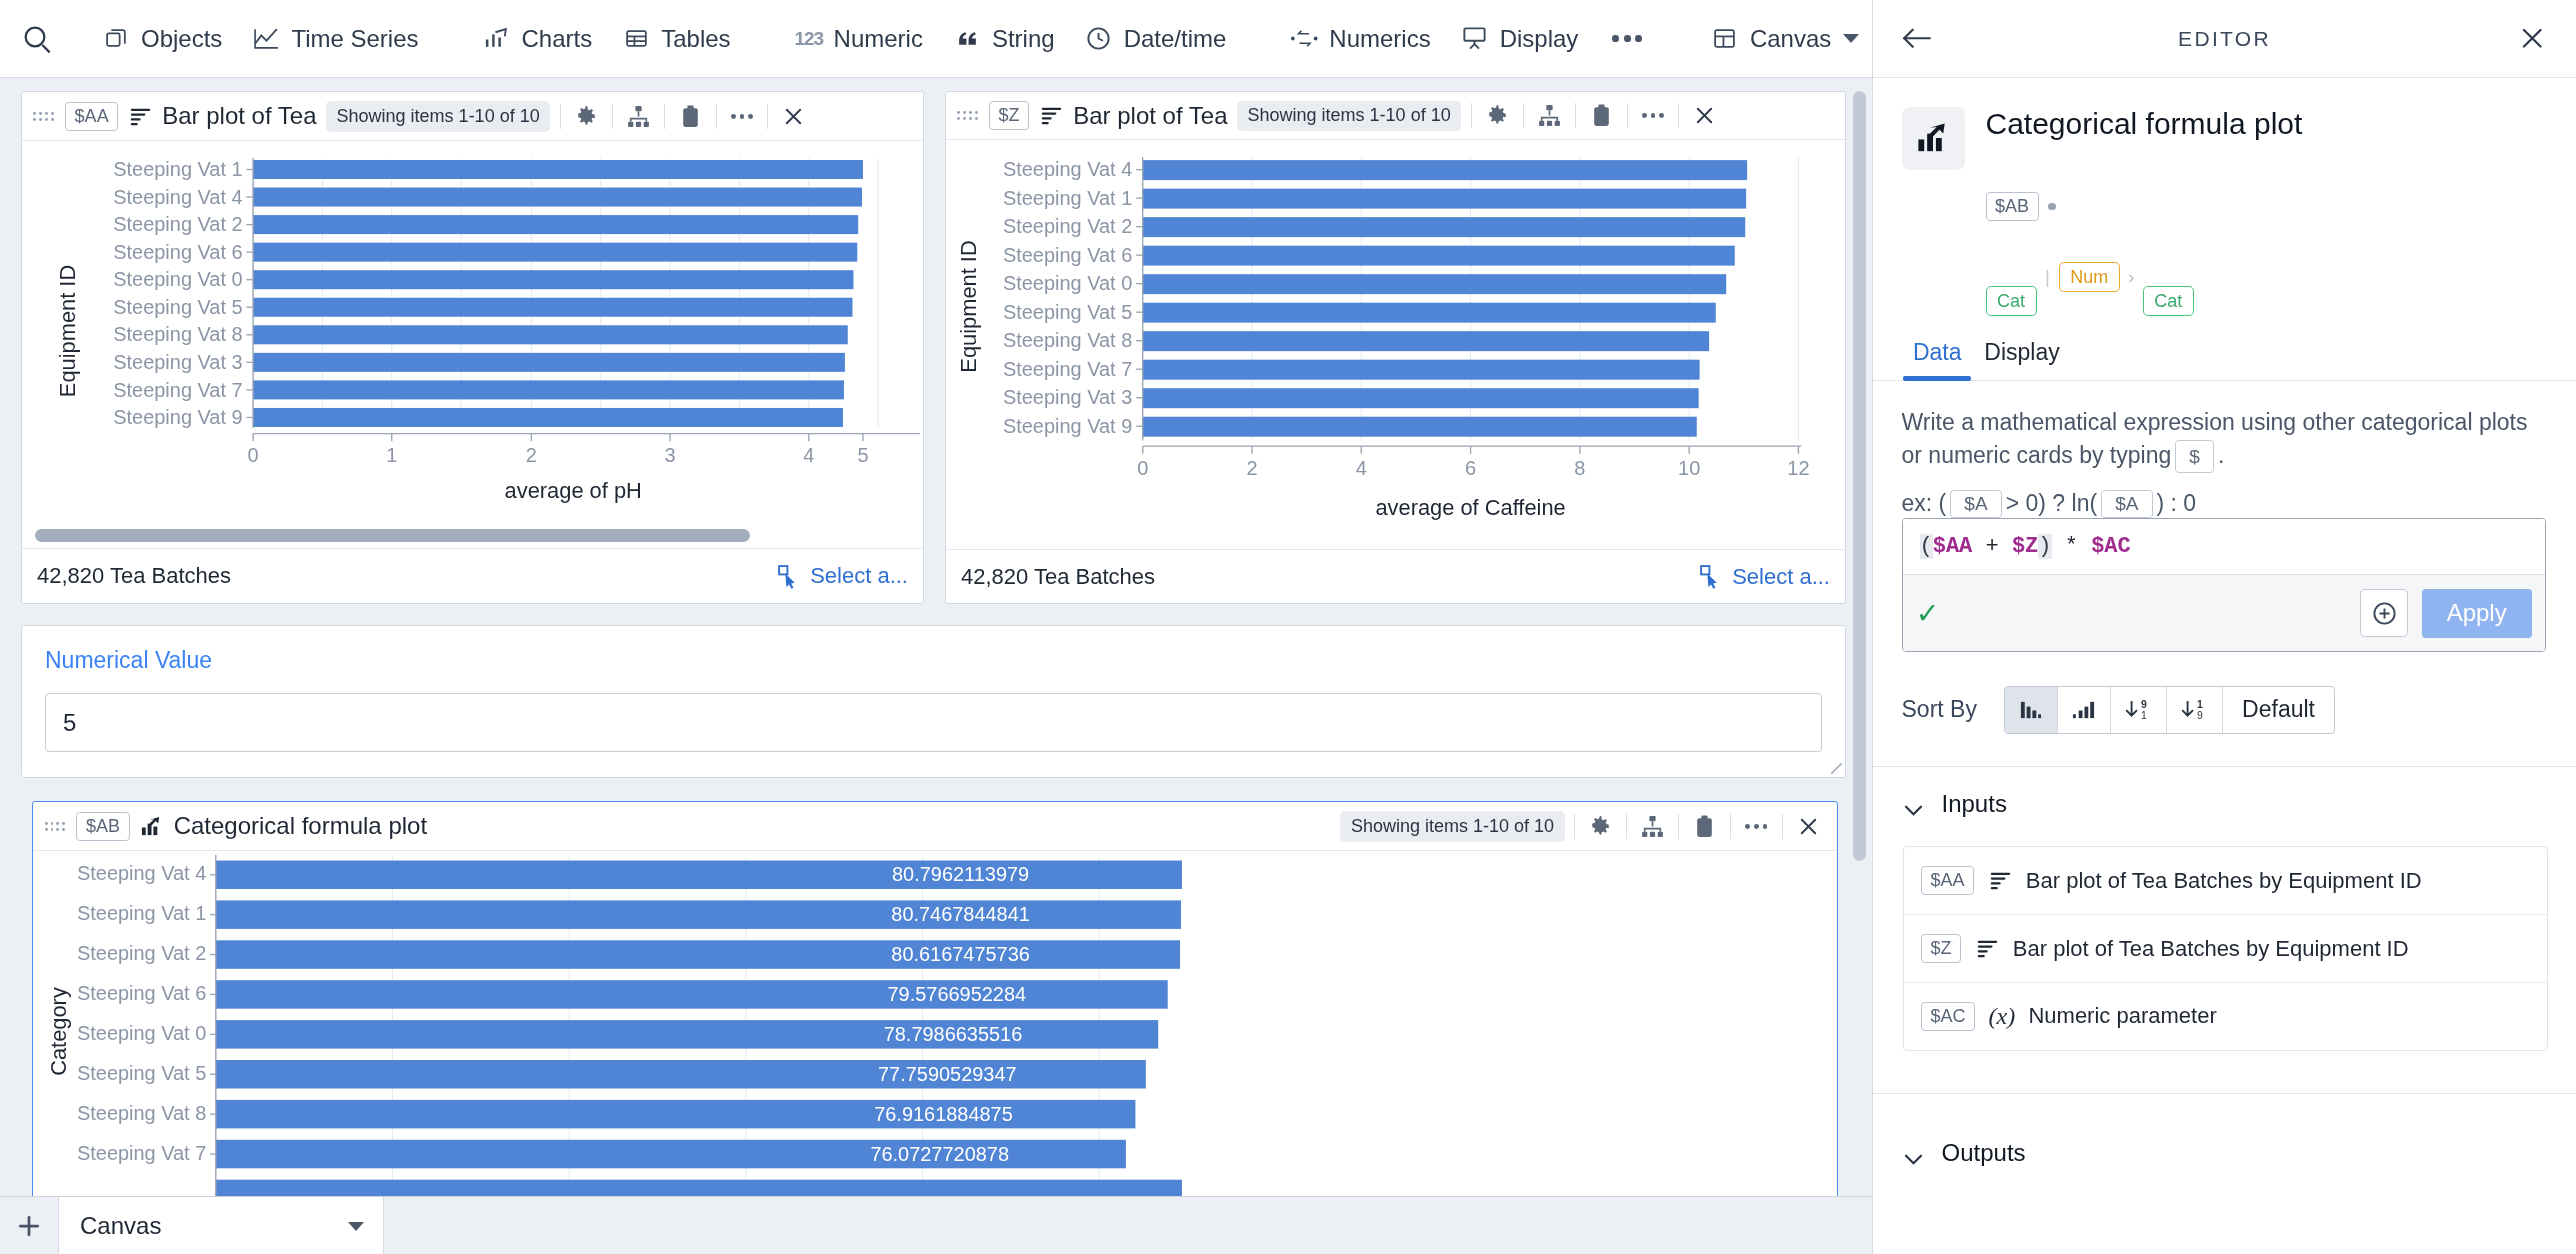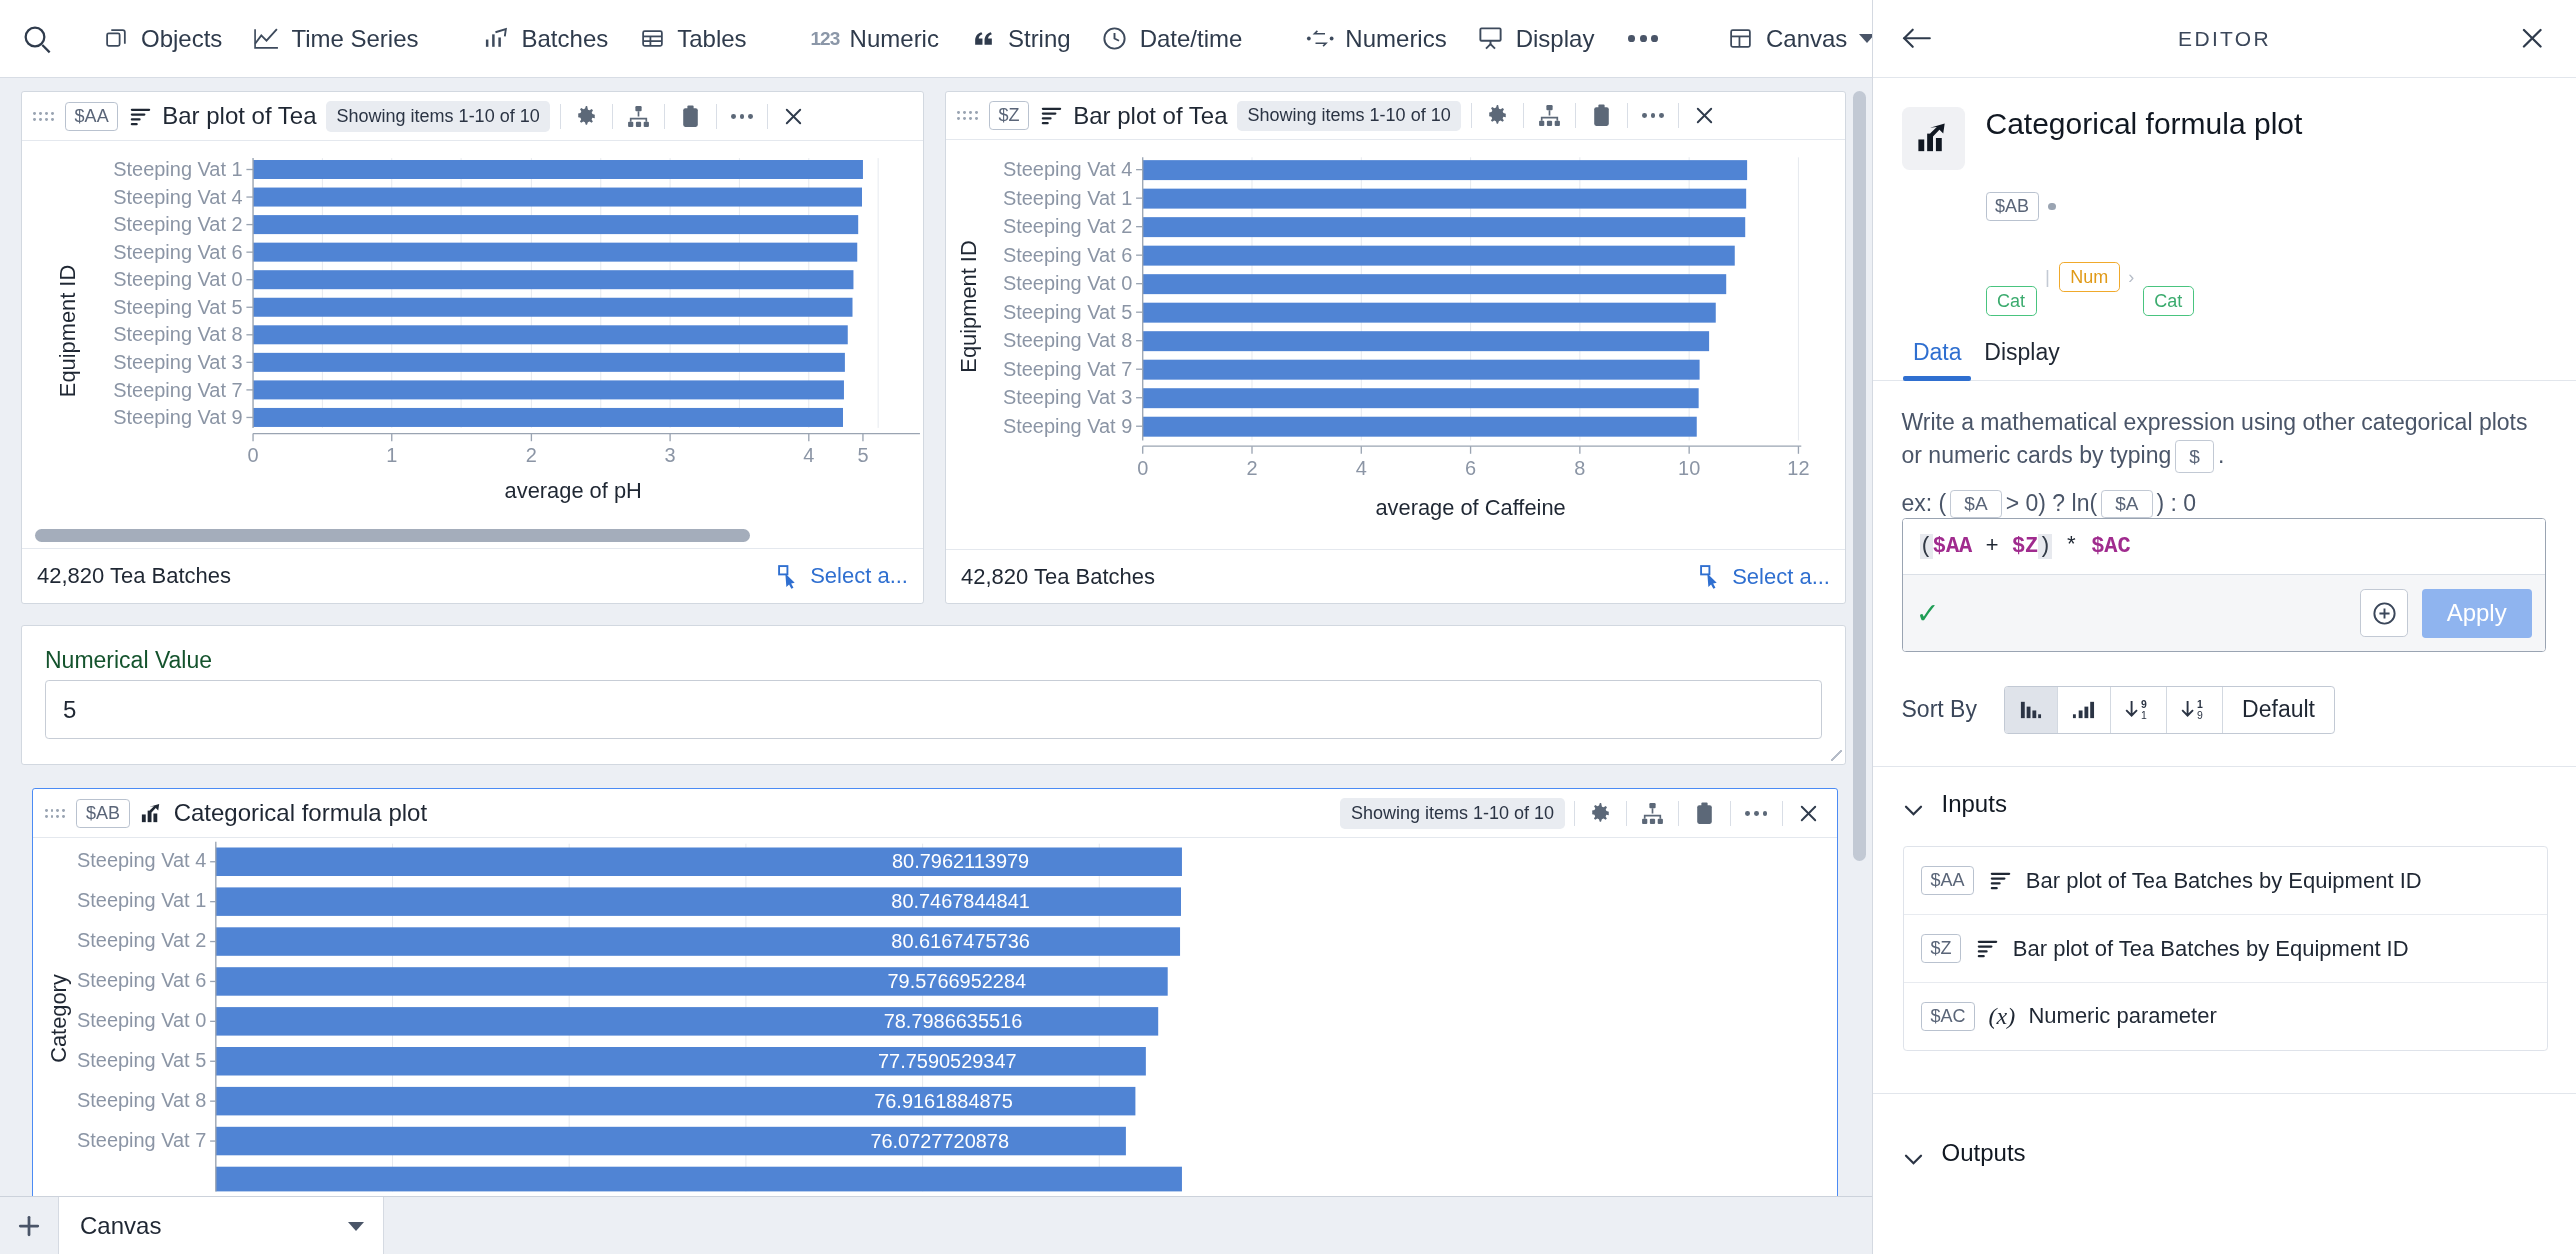--- a/index.html
+++ b/index.html
@@ -77,21 +77,21 @@
   .ft-select { display:flex; align-items:center; gap:8.6px; color:#2f6fd0; font-size:22px; }
 
   .hscroll-track { height: 25px; padding: 3.8px 15px 3.8px 13.3px; display:flex; align-items:center;}
   .hscroll-thumb { height:13.3px; border-radius:6.7px; background:#a4adbb; }
 
   
   svg { display:block; }
 
   
   .numcard { background:#fff; border:1px solid #d2d8e0; border-radius:2.9px; padding: 21px 23px 25px 23px; position:relative;}
-  .numcard-label { font-size:23px; color:#14532d; margin-bottom:6px; }
+  .numcard-label { font-size:23px; color:#3b82f6; margin-bottom:19px; }
   .numcard-input {
     height:59px; border:1px solid #c7cdd6; border-radius:3.8px; display:flex; align-items:center;
     padding: 0 17px; font-size:24px; color:#1f2733; background:#fff;
   }
   .resize-corner {
     position:absolute; right:2.9px; bottom:2.9px; width:11.4px;height:11.4px;
     background:
       linear-gradient(135deg, transparent 0 45%, #b5bcc8 45% 55%, transparent 55% 100%);
   }
 
@@ -243,21 +243,21 @@
 
       <div class="tb-item">
         <span class="tb-ico">
           <svg width="27" height="25" viewBox="0 0 26 24" fill="none" stroke="#3d4a5c" stroke-width="2.4">
             <line x1="4" y1="20" x2="4" y2="13"></line>
               <line x1="10" y1="20" x2="10" y2="8"></line>
               <line x1="16" y1="20" x2="16" y2="11"></line>
             <polyline points="12,6 22,3 21,10" fill="none" stroke-width="1.8"></polyline>
           </svg>
         </span>
-        <span>Batches</span>
+        <span>Charts</span>
       </div>
 
       <div class="tb-item">
         <span class="tb-ico">
           <svg width="25" height="25" viewBox="0 0 24 24" fill="none" stroke="#3d4a5c" stroke-width="1.7">
             <rect x="3" y="5" width="18" height="14" rx="1.5"></rect>
               <line x1="3" y1="10" x2="21" y2="10"></line>
             <line x1="3" y1="14.5" x2="21" y2="14.5"></line>
               <line x1="10" y1="10" x2="10" y2="19"></line>
           </svg>

